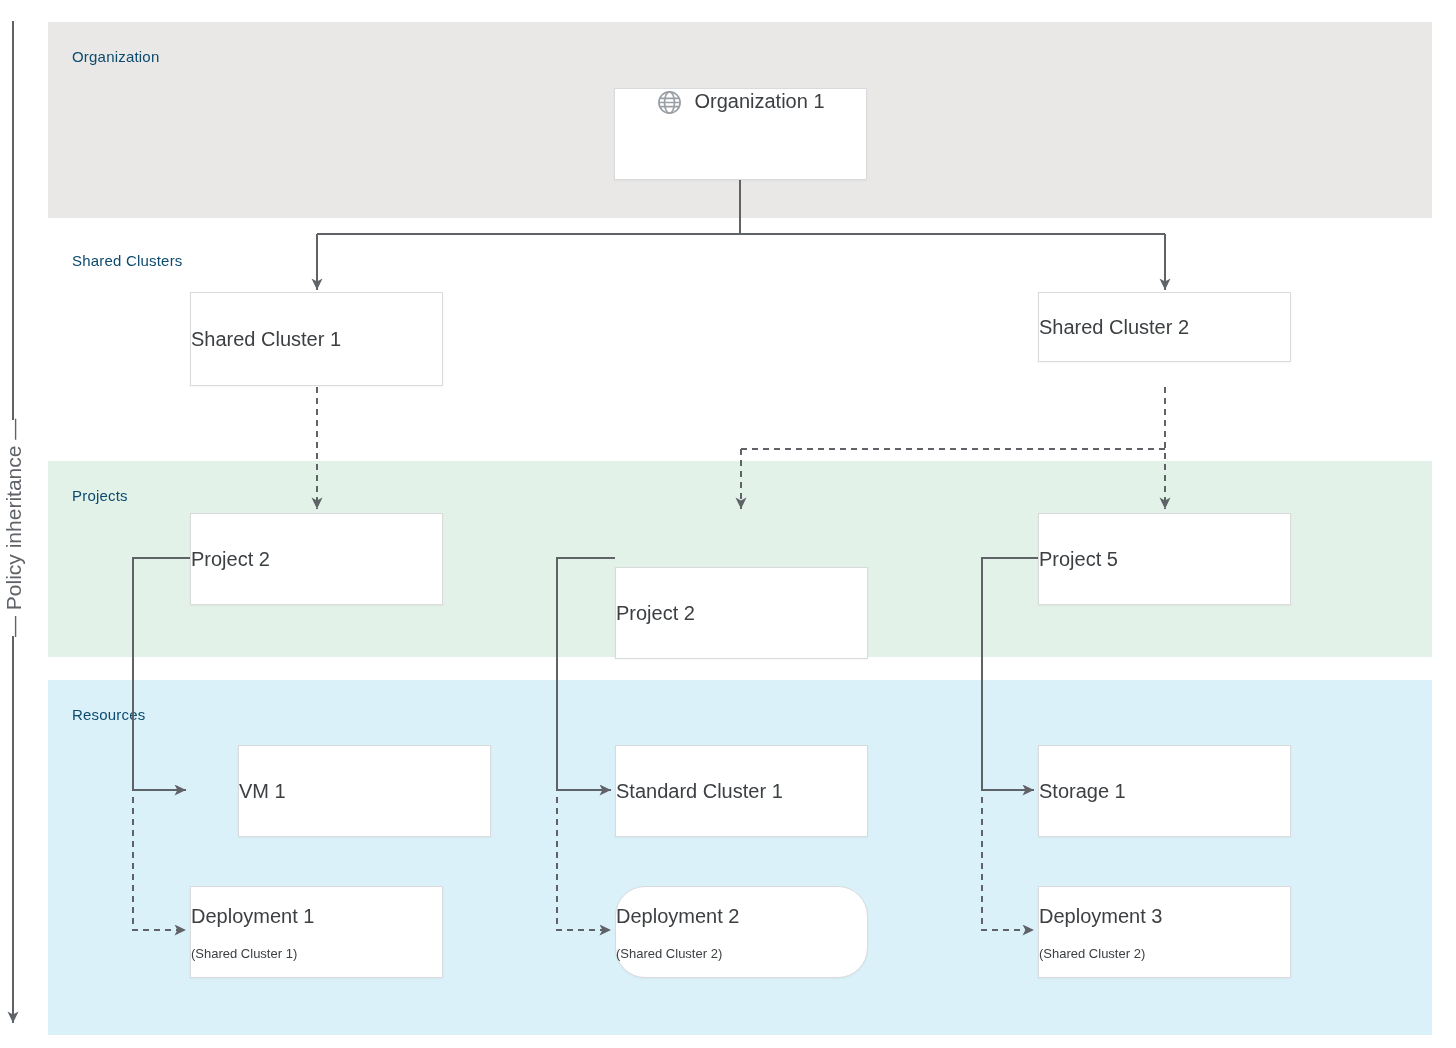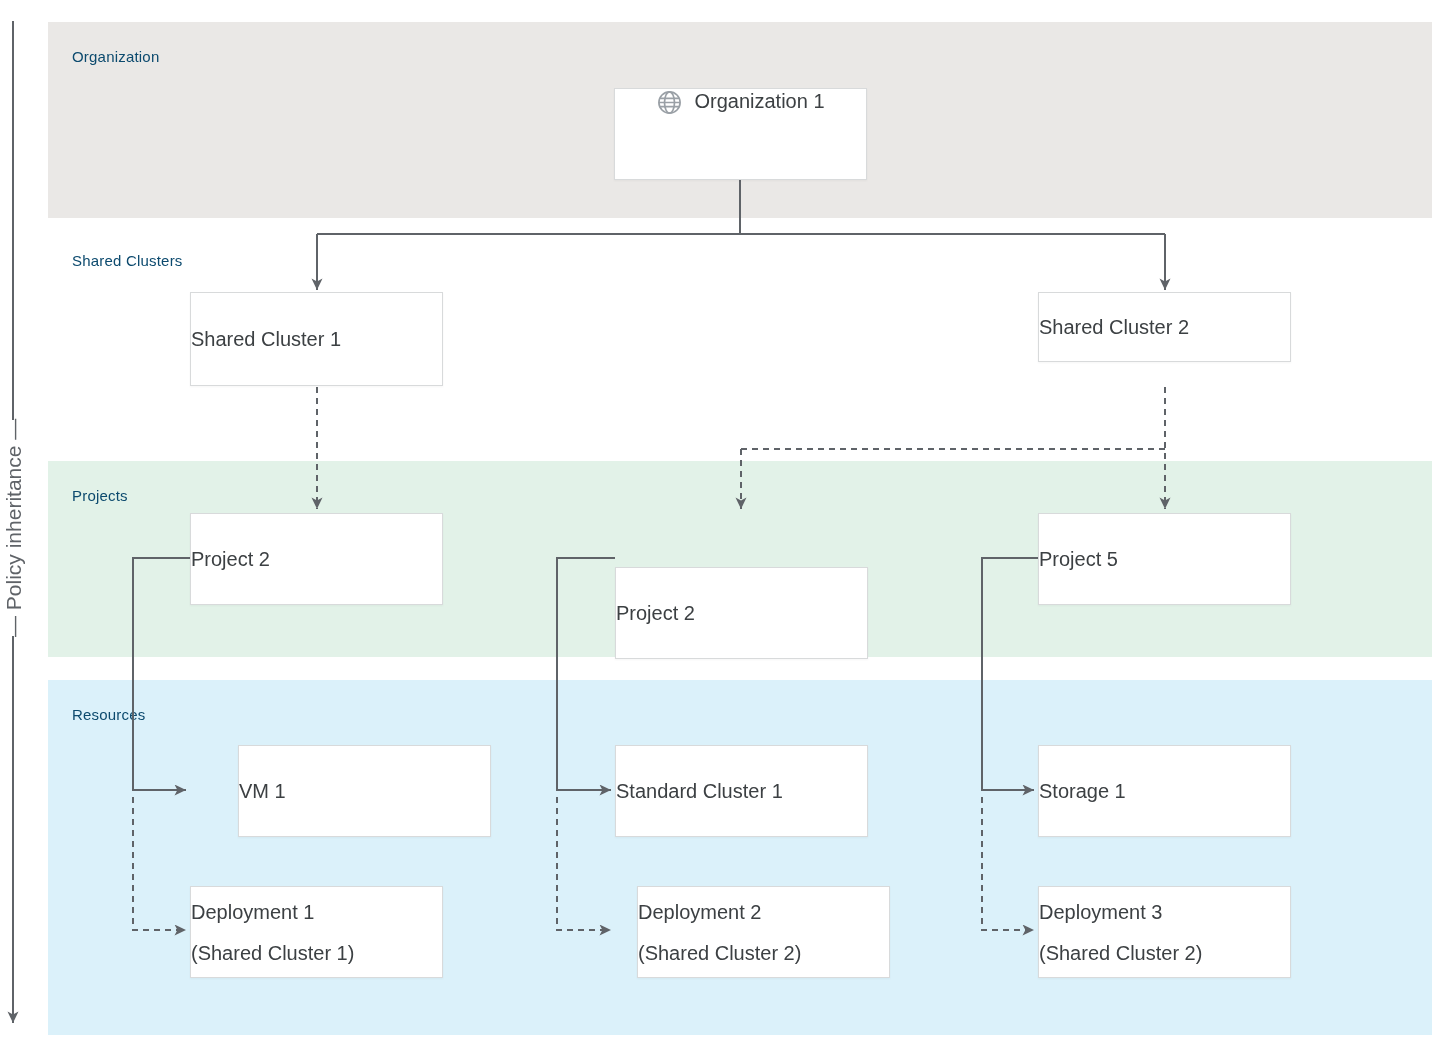--- a/index.html
+++ b/index.html
@@ -24,35 +24,35 @@
   .dashed { stroke-dasharray:6 5; }
 
   .node {
     position:absolute; width:253px; height:92px; box-sizing:border-box;
     background:#ffffff; border:1px solid #d8dadb;
     display:flex; flex-direction:column; align-items:flex-start; justify-content:center;
     color:#3c4043; font-size:20px; text-align:center;
     box-shadow:0 1px 2px rgba(0,0,0,0.04);
   }
   .node .node-label { line-height:1.2; }
-  .node .node-sublabel { font-size:20px; margin-top:18px; color:#3c4043; }
+  .node .node-sublabel { font-size:13px; margin-top:18px; color:#3c4043; }
   .node-with-icon { flex-direction:row; gap:11px; }
   .node-with-icon .icon { display:flex; align-items:center; }
 
   .n-org1     { left:614px;  top:88px;  }
   .n-sc1      { left:190px;  top:292px; height:94px; }
   .n-sc2      { left:1038px; top:292px; height:70px; }
   .n-p1       { left:190px;  top:513px; }
   .n-p2       { left:615px;  top:535px;margin-top:32px; }
   .n-p3       { left:1038px; top:513px; }
   .n-vm1      { left:190px;  top:745px;margin-left:48px; }
   .n-stdc1    { left:615px;  top:745px; }
   .n-storage1 { left:1038px; top:745px; }
   .n-dep1     { left:190px;  top:886px; }
-  .n-dep2     { left:637px;  top:886px; }
+  .n-dep2     { left:615px;  top:886px;border-radius:30px; }
   .n-dep3     { left:1038px; top:886px; }
 
   .policy-label {
     position:absolute; left:0px; top:420px; height:216px; width:27px;
     display:flex; align-items:center; justify-content:center;
     writing-mode:vertical-rl; transform:rotate(180deg);
     color:#5f6368; font-size:21px; white-space:nowrap;
   }
 </style>
 </head>

